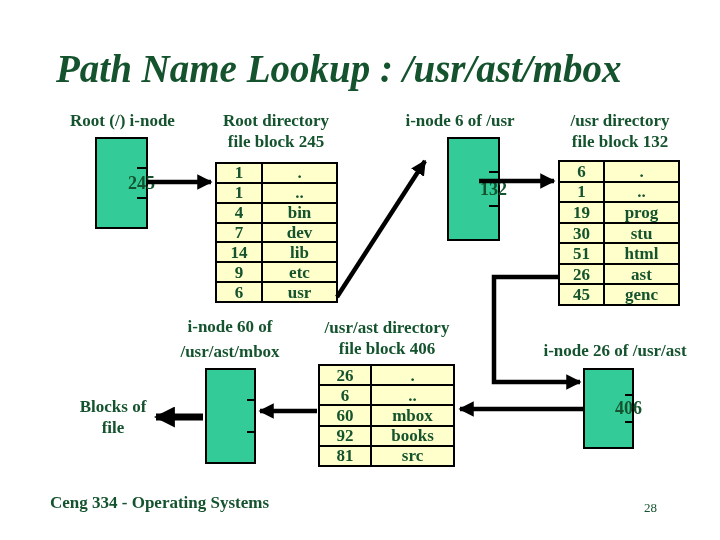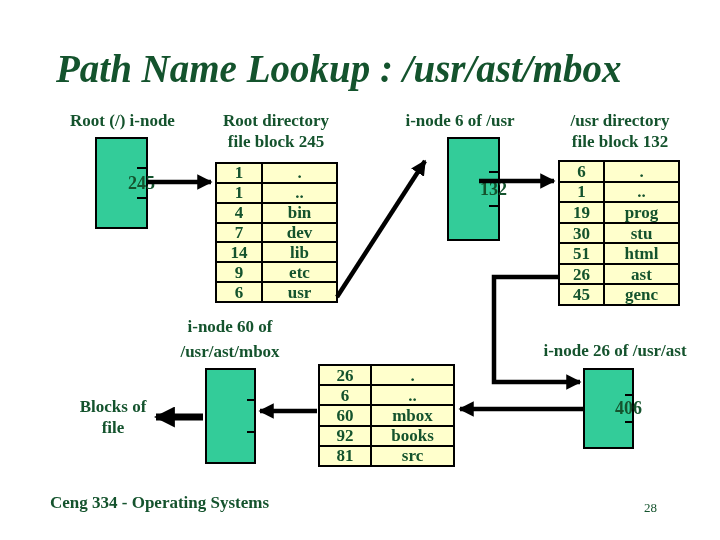--- a/index.html
+++ b/index.html
@@ -59,20 +59,24 @@
   <div class="lbl" style="left:547px;top:110px;width:146px;">
     <div>/usr directory</div>
     <div>file block 132</div>
   </div>
 
   <div class="lbl" style="left:148px;top:314px;width:164px;line-height:25px;">
     <div>i-node 60 of</div>
     <div>/usr/ast/mbox</div>
   </div>
 
+  <div class="lbl" style="left:299px;top:317px;width:176px;">
+    <div>/usr/ast directory</div>
+    <div>file block 406</div>
+  </div>
 
   <div class="lbl" style="left:515px;top:340px;width:200px;">i-node 26 of /usr/ast</div>
 
   <div class="lbl" style="left:53px;top:396px;width:120px;">
     <div>Blocks of</div>
     <div>file</div>
   </div>
 
   <div class="inode" style="left:95px;top:137px;width:53px;height:92px;">
     <div class="icell"></div>

